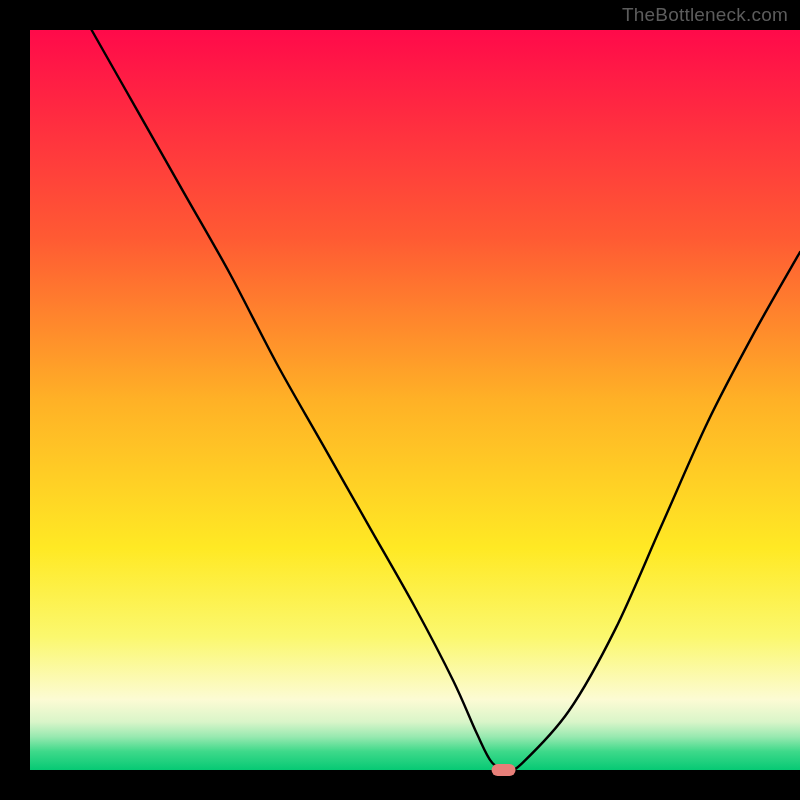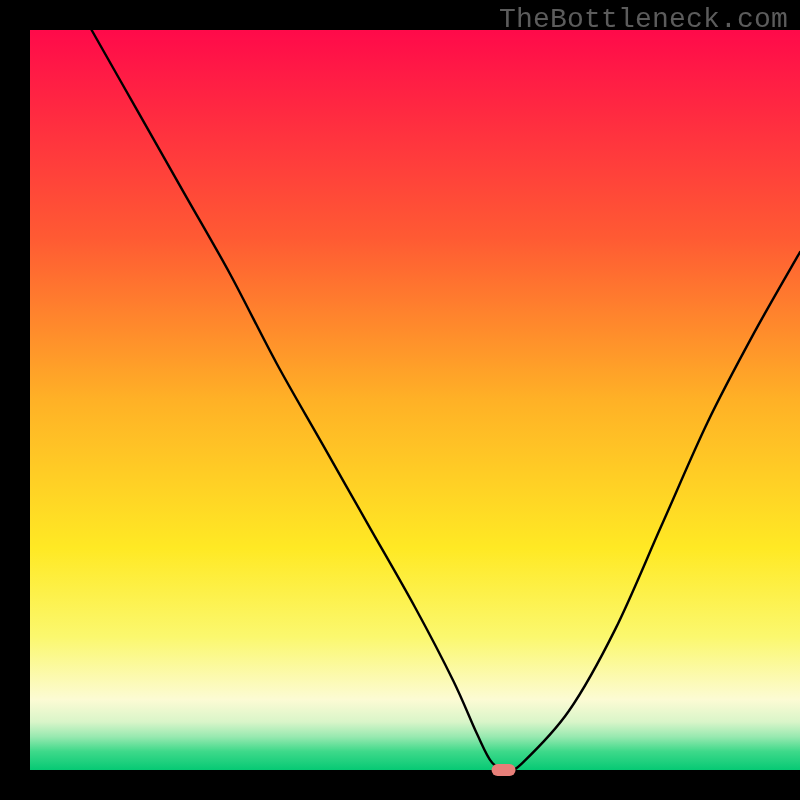--- a/index.html
+++ b/index.html
@@ -12,22 +12,22 @@
   }
   .frame {
     position: relative;
     width: 800px;
     height: 800px;
   }
   .watermark {
     position: absolute;
     top: 4px;
     right: 12px;
-    font-family: Liberation Mono, monospace;
-    font-size: 28px;
+    font-family: Liberation Sans, sans-serif;
+    font-size: 19px;
     color: #5c5c5c;
     letter-spacing: 0.2px;
     user-select: none;
   }
   svg {
     position: absolute;
     left: 0;
     top: 0;
     display: block;
   }

